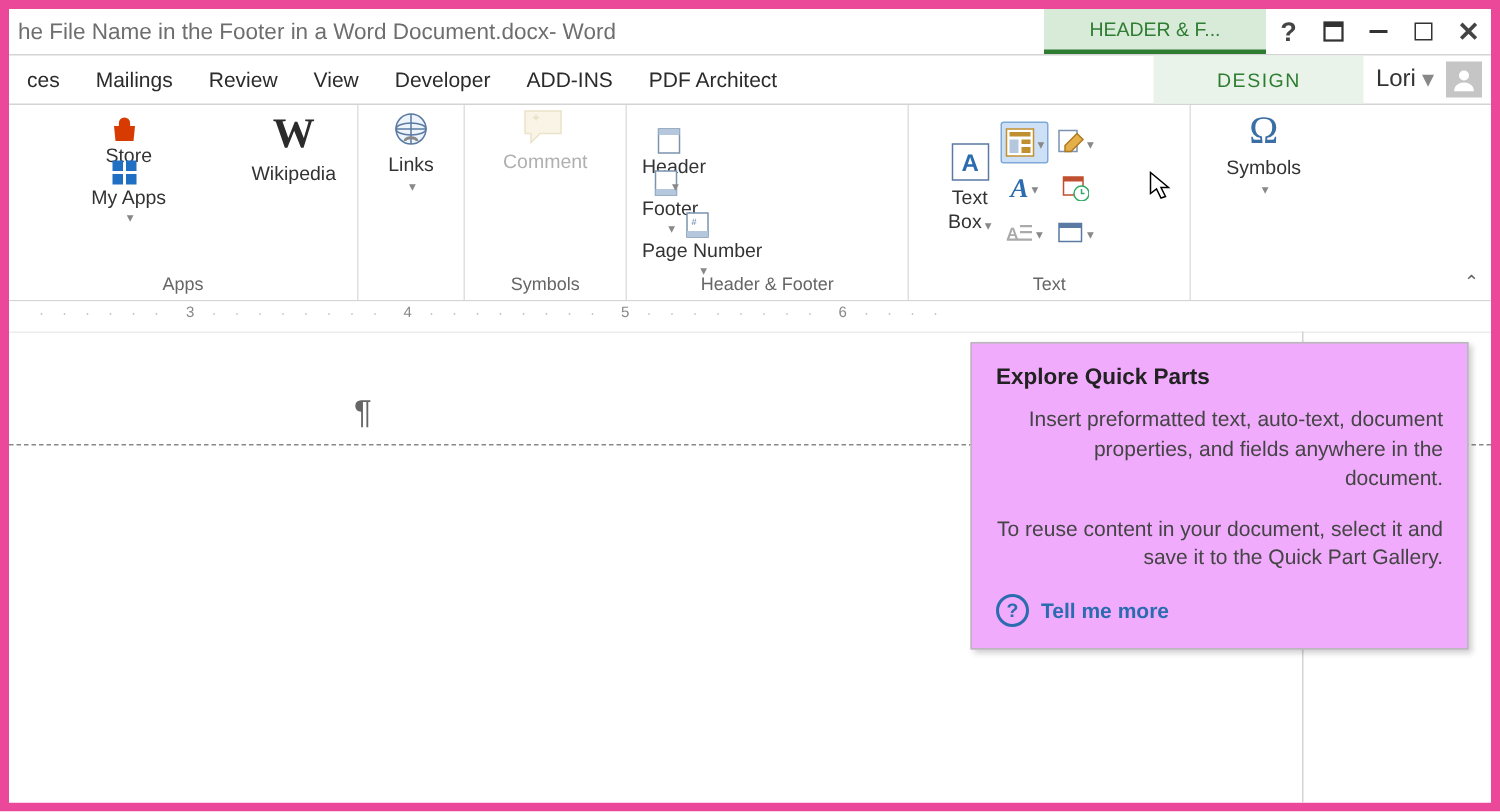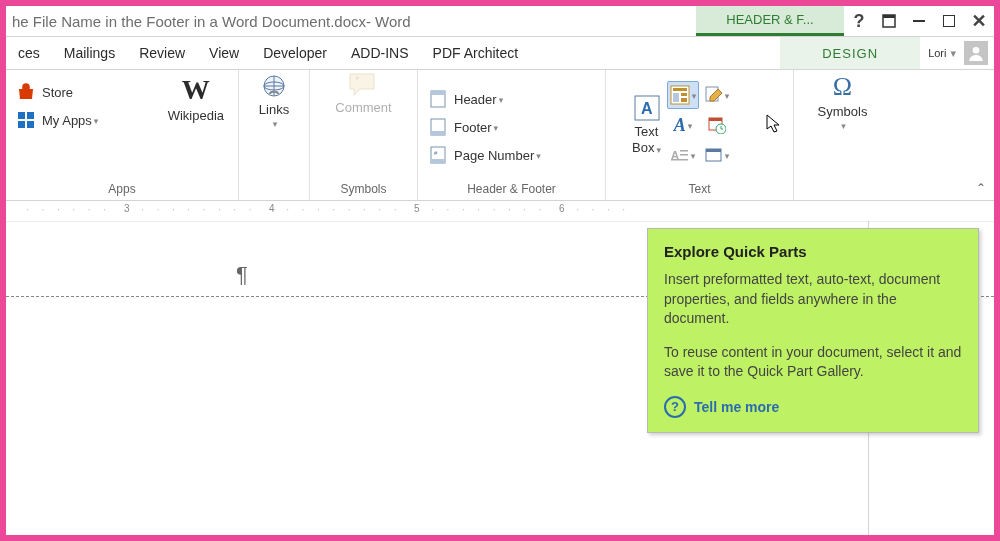--- a/index.html
+++ b/index.html
@@ -10,55 +10,55 @@
 .titlebar .ctxtab{width:148px;background:#d8ead8;color:#2e7d32;display:flex;align-items:center;justify-content:center;font-size:13px;border-bottom:3px solid #2e7d32;position:relative;}
 .winbtns{display:flex;align-items:center;}
 .winbtn{width:30px;height:100%;display:flex;align-items:center;justify-content:center;color:#444;cursor:default;}
 .dash{width:12px;height:2px;background:#333;}
 .square{width:10px;height:10px;border:1.5px solid #333;}
 .xglyph{font-size:18px;font-weight:bold;line-height:1;}
 .secondbar{height:32px;display:flex;align-items:center;border-bottom:1px solid #d4d4d4;}
 .tab{padding:0 12px;height:100%;display:flex;align-items:center;color:#2b2b2b;font-size:14px;}
 .secondbar .spacer{flex:1;}
 .designtab{width:140px;height:100%;display:flex;align-items:center;justify-content:center;background:#e9f3e9;color:#2e7d32;letter-spacing:1px;}
-.userarea{display:flex;align-items:center;padding:0 8px;color:#333;font-size:11px;}
+.userarea{display:flex;align-items:center;padding:0 8px;color:#333;font-size:16px;}
 .userarea .dd{color:#888;margin-left:4px;}
 .avatar{width:24px;height:24px;background:#c5c5c5;display:flex;align-items:center;justify-content:center;margin-right:6px;}
 .avatar svg{width:16px;height:16px;fill:#fff;}
 
 .ribbonwrap{position:relative;}
 .ribbon{height:130px;display:flex;border-bottom:1px solid #d4d4d4;}
 .group{border-right:1px solid #e0e0e0;display:flex;flex-direction:column;align-items:center;justify-content:space-between;padding:2px 6px 0 6px;}
 .grouplabel{font-size:12px;color:#666;text-align:center;padding:4px 0;width:100%;}
 .groupbody{flex:1;display:flex;align-items:flex-start;justify-content:center;}
 .col{display:flex;flex-direction:column;align-items:center;justify-content:flex-start;text-align:center;}
 .btnlabel{font-size:13px;color:#333;margin-top:2px;line-height:1.2;}
 .dimmed{color:#b0b0b0;}
-.stackitem{display:flex;align-items:center;height:28px;padding:0 4px;font-size:13px;color:#333;}
+.stackitem{display:flex;align-items:center;height:28px;padding:0 4px;font-size:13px;color:#333;flex-direction:column;}
 .stackitem .icon{margin-right:6px;}
 .icon{display:inline-flex;width:20px;height:20px;align-items:center;justify-content:center;}
 .biggrid{display:grid;grid-template-columns:repeat(3,32px);grid-template-rows:repeat(3,28px);gap:2px;}
 .cell{display:flex;align-items:center;justify-content:center;border-radius:2px;}
 .highlight{background:#cde0f5;border:1px solid #7da9d8;}
 .dd2{color:#888;font-size:9px;margin-left:2px;position:relative;top:1px;}
 .collapse{position:absolute;right:8px;bottom:6px;color:#666;font-size:12px;}
 
 .docarea{position:relative;height:calc(100% - 30px - 32px - 130px);background:#fff;}
 .ruler{height:20px;background:#fff;border-bottom:1px solid #ececec;position:relative;font-size:10px;color:#888;}
 .ruler .rnum{position:absolute;top:2px;}
 .ruler .tick{position:absolute;top:3px;display:flex;gap:12px;}
 .ruler .tick span{color:#bbb;}
 .pilcrow{font-size:22px;color:#666;margin:40px 0 8px 230px;}
 .hr-dash{border:none;border-top:1px dashed #888;margin:0;}
 .bigtext{font-size:28px;color:#555;letter-spacing:1px;margin-top:18px;white-space:nowrap;overflow:hidden;}
 .vline{position:absolute;right:125px;top:20px;bottom:0;width:1px;background:#d4d4d4;}
 
-.tooltip{position:absolute;right:15px;top:27px;width:298px;background:#bef264;border:1px solid #b8b8b8;box-shadow:2px 2px 4px rgba(0,0,0,0.2);padding:14px 16px 14px 16px;font-size:14px;color:#333;z-index:5;}
+.tooltip{position:absolute;right:15px;top:27px;width:298px;background:#f0abfc;border:1px solid #b8b8b8;box-shadow:2px 2px 4px rgba(0,0,0,0.2);padding:14px 16px 14px 16px;font-size:14px;color:#333;z-index:5;}
 .tooltip h4{margin:0 0 10px 0;font-size:15px;color:#222;}
-.tooltip p{margin:0 0 14px 0;line-height:1.4;color:#444;}
+.tooltip p{margin:0 0 14px 0;line-height:1.4;color:#444;text-align:right;}
 .tellmore{display:flex;align-items:center;color:#2b6cb0;font-weight:600;}
 .tellmore .qm{width:18px;height:18px;border:2px solid #2b6cb0;border-radius:50%;display:flex;align-items:center;justify-content:center;font-size:13px;margin-right:8px;}
 
 .cursor{position:absolute;width:16px;height:20px;pointer-events:none;}
 </style>
 </head>
 <body>
 
 <div class="outer">
 

